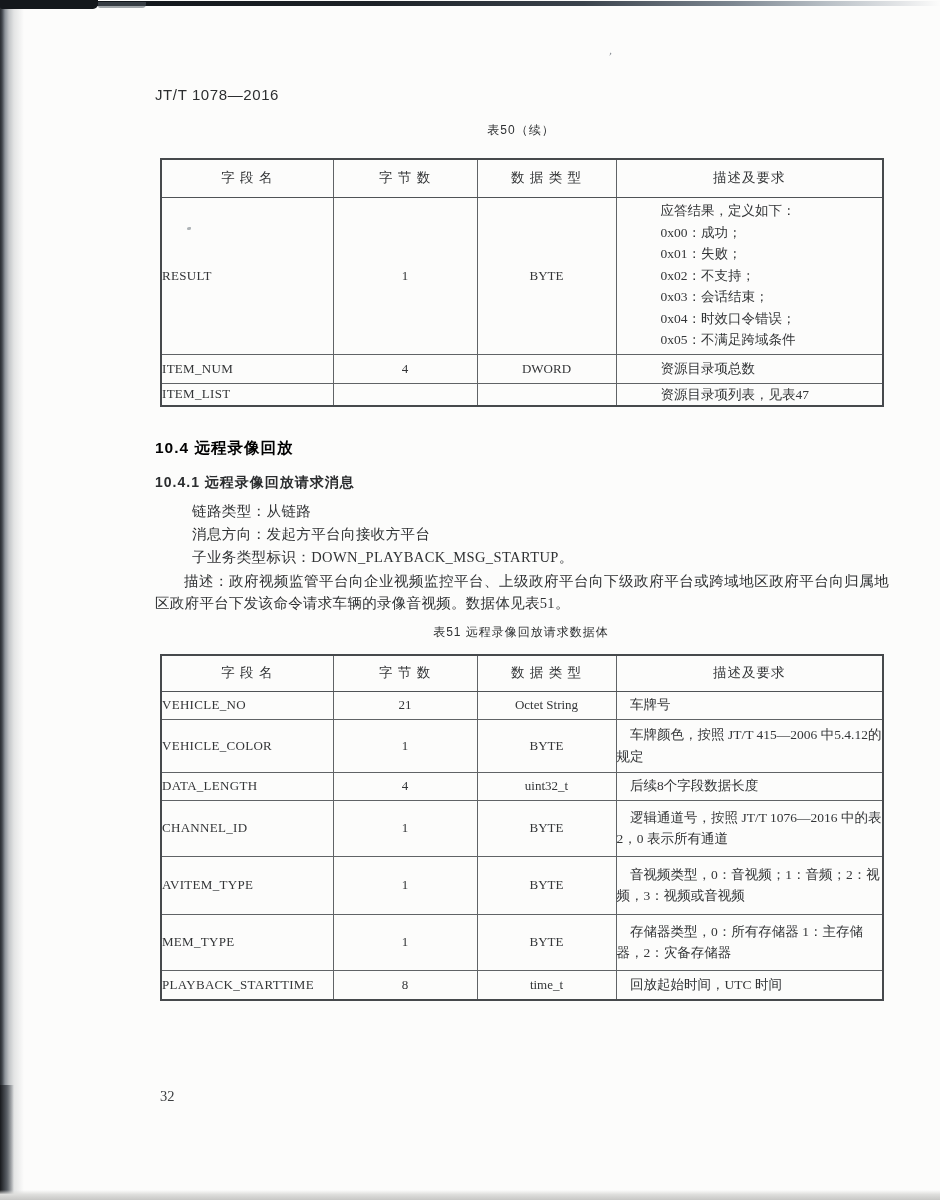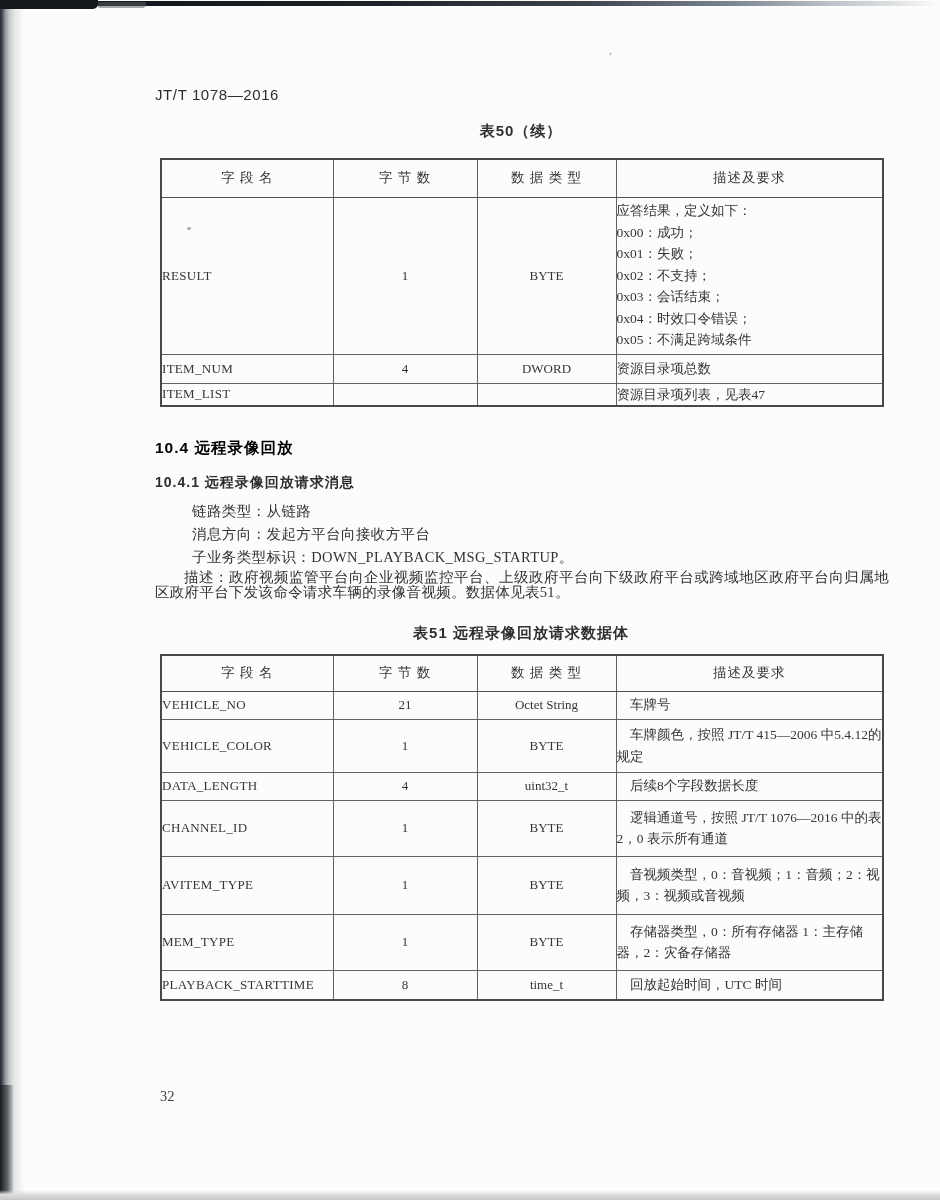--- a/index.html
+++ b/index.html
@@ -42,21 +42,21 @@
     position:absolute;top:227px;left:187px;width:4px;height:3px;background:#9aa0a5;
     border-radius:50% 20% 50% 30%;opacity:.8;
   }
   
   .std-number{
     position:absolute;top:86px;left:155px;
     font-family:"Liberation Sans",sans-serif;font-size:15px;letter-spacing:.6px;color:#2c2e30;
   }
   .tbl-caption{
     position:absolute;left:160px;width:722px;text-align:center;
-    font-family:"Liberation Sans",sans-serif;font-weight:bold;font-size:15px;color:#2e3032;
+    font-family:"Liberation Sans",sans-serif;font-weight:normal;font-size:12px;color:#2e3032;
     letter-spacing:1px;
   }
   .cap50{top:122px;}
   .cap51{top:624px;}
   .sec-h2{
     position:absolute;top:438px;left:155px;
     font-family:"Liberation Sans",sans-serif;font-weight:bold;font-size:15.5px;color:#000000;
     letter-spacing:1px;
   }
   .sec-h3{
@@ -66,21 +66,21 @@
   }
   .meta-line{
     position:absolute;left:192px;
     font-size:14.5px;color:#2f3133;letter-spacing:.4px;
   }
   .meta-0{top:502px;}
   .meta-1{top:525px;}
   .meta-2{top:548px;}
   .desc-para{
     position:absolute;top:570px;left:155px;width:734px;
-    font-size:14.5px;line-height:15px;color:#2f3133;
+    font-size:14.5px;line-height:22px;color:#2f3133;
     text-indent:2em;text-align:justify;letter-spacing:.3px;margin:0;
   }
   .page-num{
     position:absolute;top:1088px;left:160px;
     font-size:14.5px;color:#3c3e40;
   }
   
   table.spec{
     position:absolute;left:160px;width:722px;
     border-collapse:collapse;table-layout:fixed;
@@ -96,21 +96,21 @@
   table.spec{border:2px solid #46494c;}
   table.spec thead th{border-bottom:1px solid #505356;}
   table.spec th{
     font-weight:normal;text-align:center;font-size:13.5px;color:#333537;
     letter-spacing:1px;
   }
   td.c-field{padding-left:18px;font-size:13px;letter-spacing:.3px;}
   td.c-bytes,td.c-type{text-align:center;font-size:13px;}
   td.c-desc{padding-left:13px;padding-right:10px;font-size:13.5px;line-height:21.5px;color:#333537;}
   td.c-desc p{margin:0;text-indent:1em;}
-  td.c-desc .dl{text-indent:0;}
+  td.c-desc .dl{text-indent:0;padding-left:44px;}
 </style>
 </head>
 <body>
 
 <div class="scan-page">
 
   <div class="edge-left"></div>
   <div class="edge-left-bottom"></div>
   <div class="edge-top"></div>
   <div class="edge-top-left"></div>

